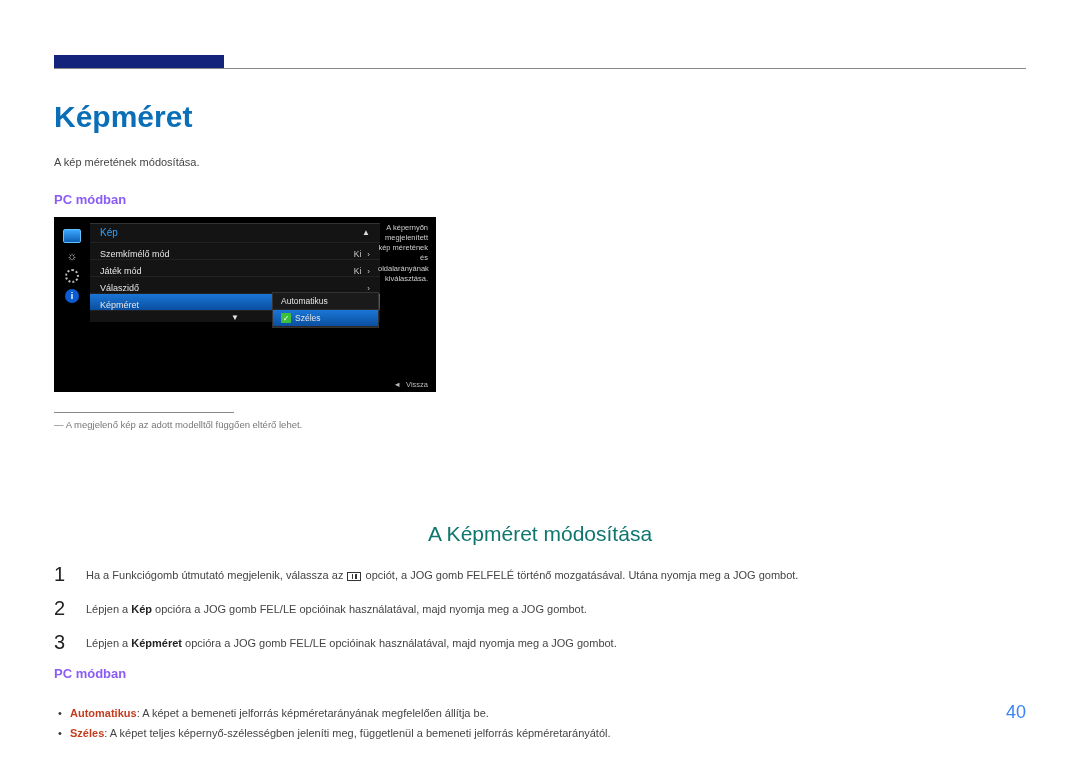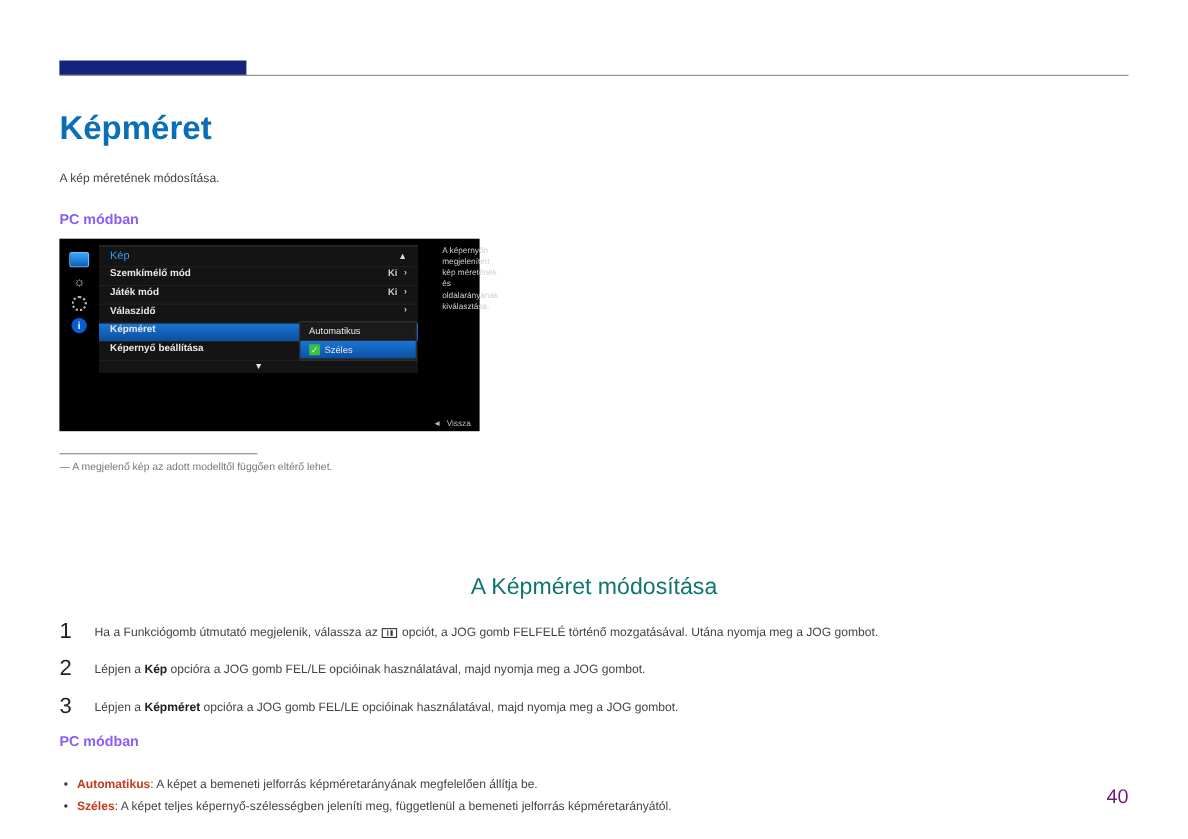--- a/index.html
+++ b/index.html
@@ -120,26 +120,25 @@
       display: flex;
       align-items: center;
     }
     .osd-title-row .arrow-up {
       margin-left: auto;
       font-size: 8px;
       color: #ddd;
     }
     .osd-row {
       display: flex;
-      align-items: flex-start;
+      align-items: flex-end;
       padding: 0 10px;
       height: 17px;
       border-top: 1px solid #222;
       font-size: 9px;
-      font-weight: bold;
     }
     .osd-row .label { flex: 1; }
     .osd-row .value { color: #ccc; font-size: 8.5px; margin-right: 6px; }
     .osd-row .chev { font-size: 8px; color: #ccc; }
     .osd-row.selected {
       background: linear-gradient(#1b76d6,#0a4fa0);
     }
     .osd-row.arrow-bottom {
       justify-content: center;
       height: 12px;
@@ -171,26 +170,27 @@
       color: #fff;
       font-size: 8px;
       border-radius: 1px;
       display: inline-flex;
       align-items: center;
       justify-content: center;
       margin-right: 4px;
     }
     .osd-desc {
       position: absolute;
-      left: 348px;
+      left: 324px;
       top: 6px;
       width: 50px;
       font-size: 7.5px;
       line-height: 1.35;
       color: #cfcfcf;
+      text-align: right;
     }
     .osd-footer {
       position: absolute;
       bottom: 3px;
       right: 8px;
       font-size: 7.5px;
       color: #bbb;
       display: flex;
       gap: 5px;
       align-items: center;
@@ -272,24 +272,24 @@
     .option-list li::before {
       content: "•";
       position: absolute;
       left: 4px;
       top: 0;
       color: #333;
     }
     .option-list b.opt { color: #c33c1d; font-weight: 700; }
     .page-number {
       position: absolute;
-      bottom: 28px;
+      bottom: 40px;
       right: 54px;
       font-size: 18px;
-      color: #701a75;
+      color: #3b82f6;
     }
   </style>
 </head>
 <body>
 
 <div class="header-rule"></div>
 <div class="header-accent"></div>
 
 <div class="page">
 
@@ -326,24 +326,20 @@
           <span class="chev">›</span>
         </div>
         <div class="osd-row">
           <span class="label">Válaszidő</span>
           <span class="chev">›</span>
         </div>
         <div class="osd-row selected">
           <span class="label">Képméret</span>
           <span class="chev">›</span>
         </div>
-        <div class="osd-row">
-          <span class="label">Képernyő beállítása</span>
-          <span class="chev">›</span>
-        </div>
         <div class="osd-row arrow-bottom">▼</div>
       </div>
 
       <div class="osd-submenu">
         <div class="osd-sub-row">
           <span>Automatikus</span>
         </div>
         <div class="osd-sub-row sel">
           <span class="check">✓</span>
           <span>Széles</span>

